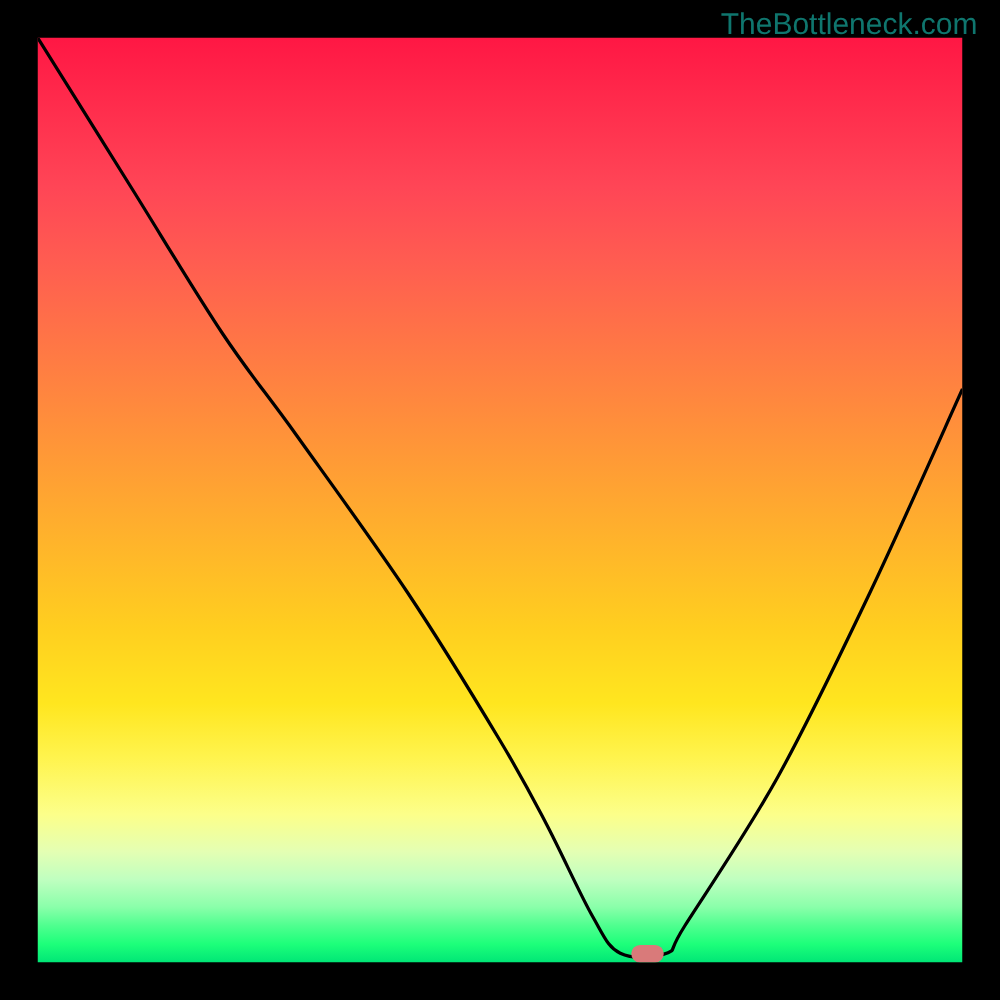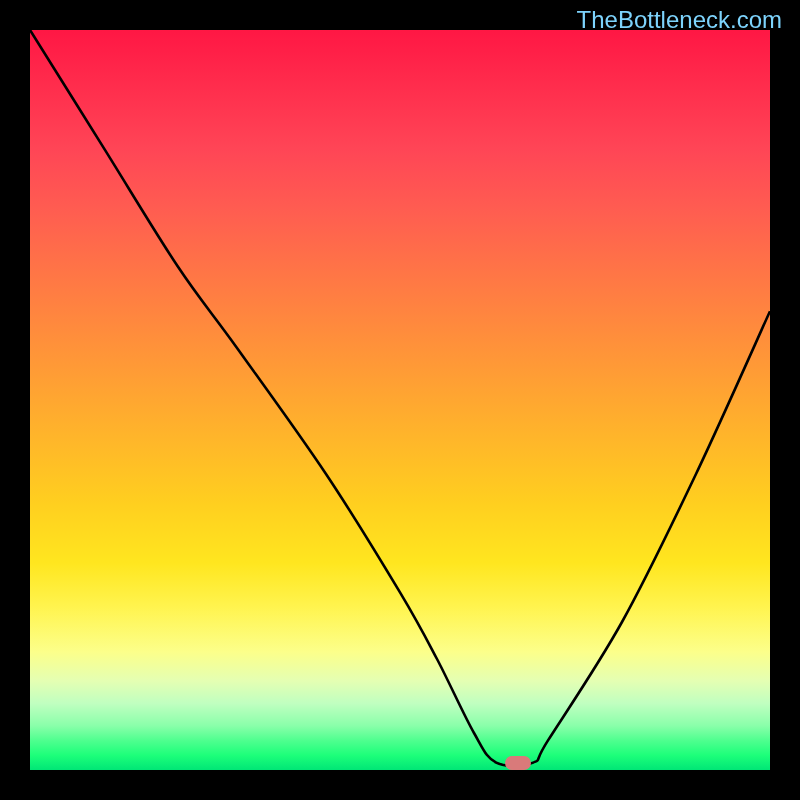--- a/index.html
+++ b/index.html
@@ -8,21 +8,21 @@
     width: 800px;
     height: 800px;
     background: #000;
     position: relative;
     font-family: Arial, sans-serif;
   }
   .watermark {
     position: absolute;
     top: 6px;
     right: 18px;
-    color: #7dd3fc;
+    color: #0f766e;
     font-size: 24px;
     font-weight: 500;
     z-index: 10;
   }
   .plot-area {
     position: absolute;
     left: 30px;
     top: 30px;
     width: 740px;
     height: 740px;

